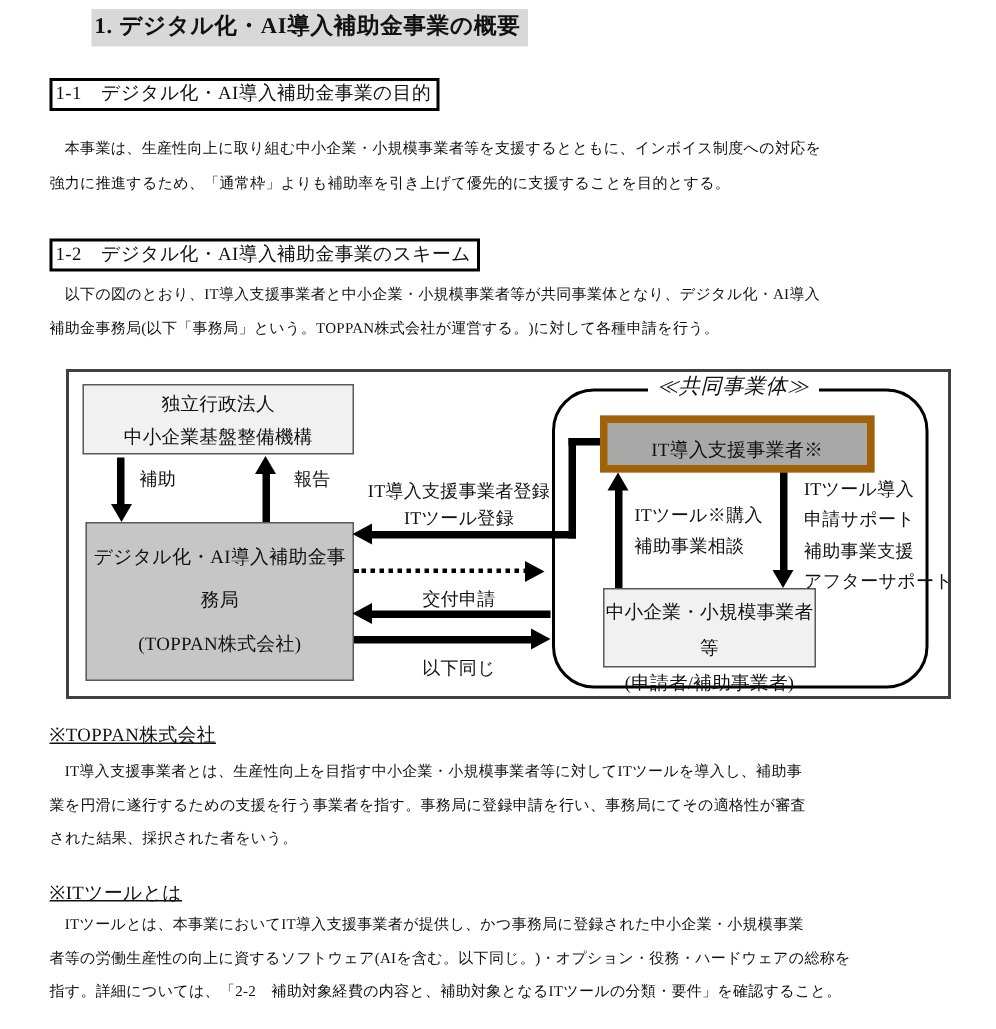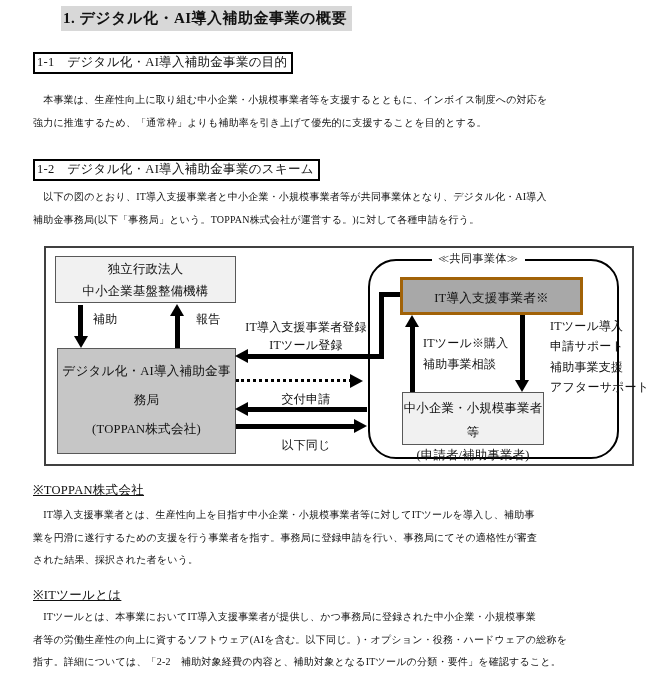--- a/index.html
+++ b/index.html
@@ -44,36 +44,37 @@
     background:var(--box-light,#f1f1f1);border:1px solid #595959;
     line-height:21.5px;padding-top:2px;
   }
   .box-jimukyoku{
     left:11px;top:100px;width:179px;height:106px;
     background:var(--box-medium,#c6c6c6);border:1px solid #595959;
     line-height:29px;padding-top:8px;font-size:12.6px;
   }
   .box-shien{
     left:354px;top:29px;width:183px;height:38px;
-    background:var(--box-dark,#a8a8a8);border:3px solid #a16207;
+    background:var(--box-dark,#a8a8a8);border:5px solid #a16207;
     line-height:36px;font-size:12.6px;z-index:3;
   }
   .box-chusho{
     left:356px;top:144px;width:142px;height:53px;
     background:var(--box-light,#f1f1f1);border:1px solid #595959;
     line-height:23.5px;padding-top:4px;
   }
   .group-rect{
     position:absolute;left:322px;top:11px;width:247px;height:196px;
     border:2px solid #000;border-radius:28px;z-index:1;
   }
   .group-label{
     position:absolute;left:386px;top:2px;z-index:2;
-    background:#fff;padding:0 6px;font-size:11px;line-height:17px;
+    background:#fff;padding:0 6px;font-size:14px;line-height:17px;
     letter-spacing:.5px;
+    font-style:italic;
   }
   .d-label{
     position:absolute;font-size:12px;line-height:14px;
     letter-spacing:.2px;z-index:4;
   }
   .mid-label{left:190px;width:140px;text-align:center;}
   
   .sh{position:absolute;background:#000;z-index:5;}
   .dotted{position:absolute;height:0;border-top:3px dotted #000;z-index:5;}
   .ah{position:absolute;width:0;height:0;z-index:5;}
@@ -135,21 +136,21 @@
   <div class="ah ah-r" style="left:308px;top:171px;"></div>
   <div class="d-label mid-label" style="top:190px;">以下同じ</div>
 
   <div class="sh" style="left:364px;top:78px;width:5px;height:66px;"></div>
   <div class="ah ah-u" style="left:359px;top:67px;"></div>
   <div class="d-label pre" style="left:377px;top:85px;line-height:21px;width:104px;">ITツール※購入
 補助事業相談</div>
 
   <div class="sh" style="left:474px;top:67px;width:5px;height:66px;"></div>
   <div class="ah ah-d" style="left:469px;top:132px;"></div>
-  <div class="d-label pre" style="left:504px;top:68px;line-height:20.3px;width:100px;">ITツール導入
+  <div class="d-label pre" style="left:490px;top:68px;line-height:20.3px;width:100px;">ITツール導入
 申請サポート
 補助事業支援
 アフターサポート</div>
 
 </div>
 
 <div class="abs note-head" style="top:483px;">※TOPPAN株式会社</div>
 <div class="abs para pre" style="top:504px;">　IT導入支援事業者とは、生産性向上を目指す中小企業・小規模事業者等に対してITツールを導入し、補助事
 業を円滑に遂行するための支援を行う事業者を指す。事務局に登録申請を行い、事務局にてその適格性が審査
 された結果、採択された者をいう。</div>

